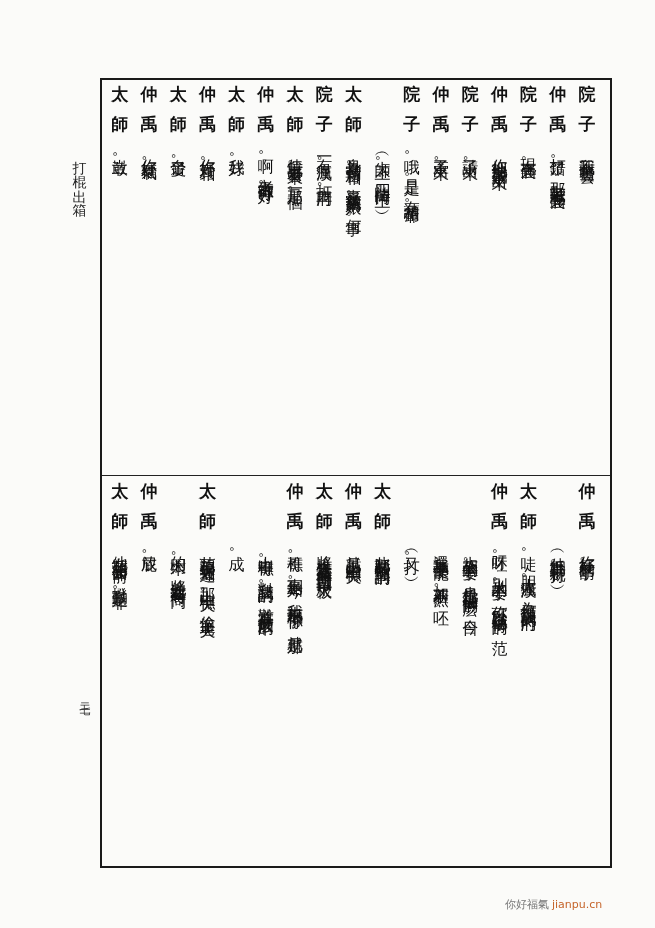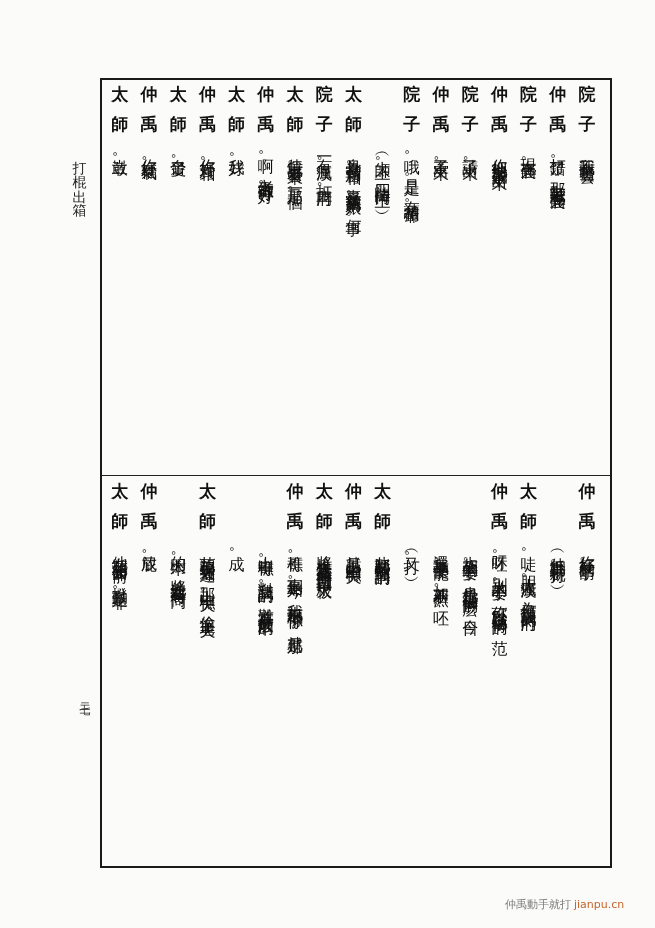--- a/index.html
+++ b/index.html
@@ -265,14 +265,14 @@
         <div class="speaker">
           <span>太</span>
           <span>師</span>
         </div>
         <div class="line">他在范相公面前。撥動是非。</div>
       </div>
     </div>
 </div>
 
 <div class="watermark">
-  <span>仲禹動手就打</span><span class="site">jianpu.cn</span>
+  <span>你好福氣</span><span class="site">jianpu.cn</span>
 </div>
 
 </body></html>

